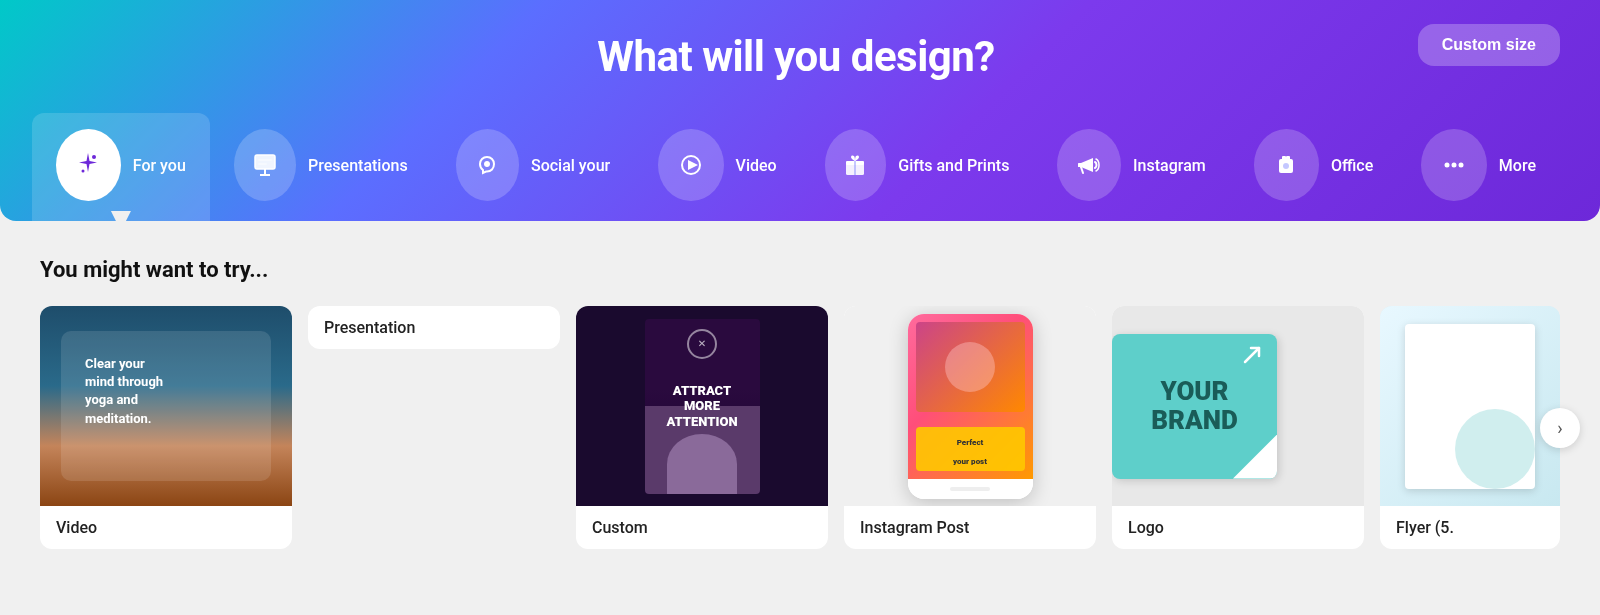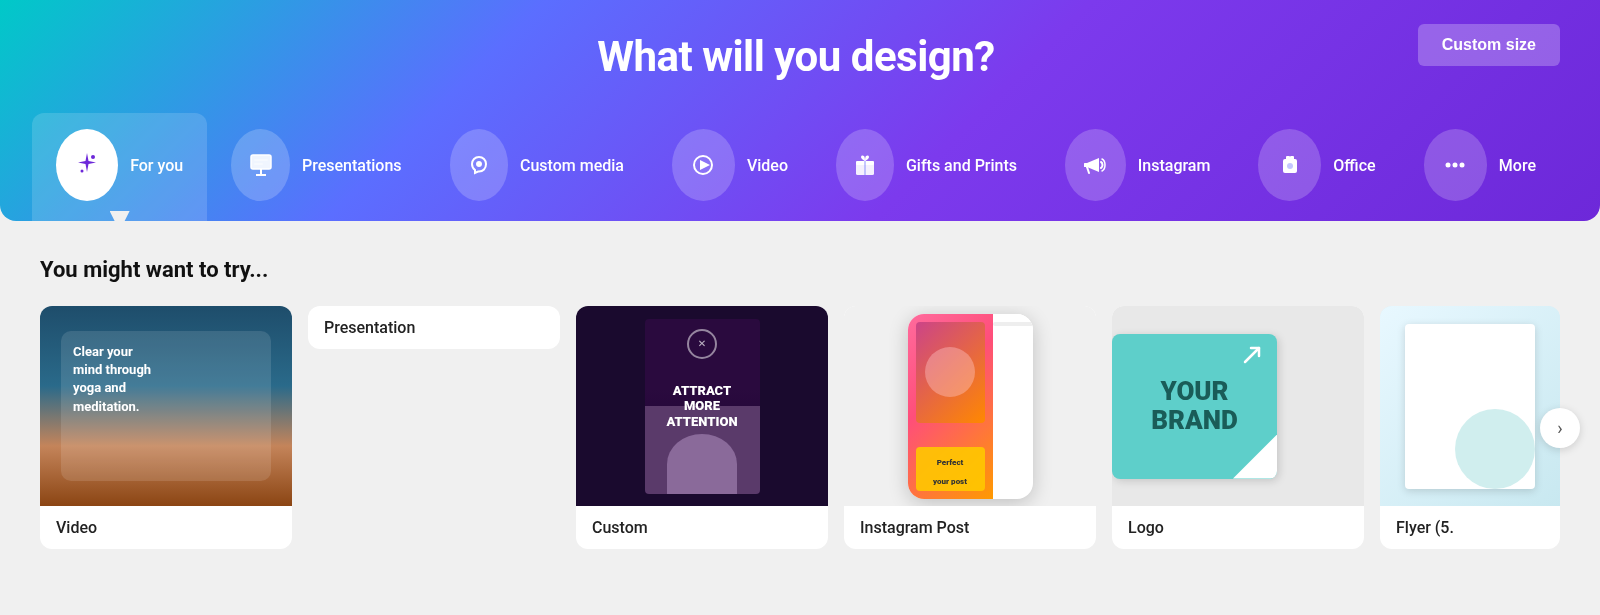--- a/index.html
+++ b/index.html
@@ -22,21 +22,21 @@
       letter-spacing: -0.5px;
     }
 
     .custom-size-btn {
       position: absolute;
       top: 24px;
       right: 40px;
       background: rgba(255,255,255,0.25);
       color: white;
       border: none;
-      border-radius: 6px;
+      border-radius: 16px;
       padding: 12px 24px;
       font-size: 16px;
       font-weight: 600;
       cursor: pointer;
     }
 
     .nav-categories {
       display: flex;
       justify-content: center;
       gap: 0;
@@ -200,21 +200,21 @@
       <span class="nav-label">Presentations</span>
     </div>
 
     <div class="nav-item">
       <div class="nav-icon-circle">
         <svg width="32" height="32" viewBox="0 0 32 32" fill="white">
           <path d="M16 8 C12 8 9 11 9 15 C9 17.5 10.2 19.7 12 21 L12 24 L15 22.5 C15.3 22.6 15.6 22.6 16 22.6 C20 22.6 23 19.5 23 15 C23 11 20 8 16 8Z" fill="none" stroke="white" stroke-width="2"></path>
           <path d="M13 15 C13 13.3 14.3 12 16 12 C17.7 12 19 13.3 19 15 C19 16.7 17.7 18 16 18 C14.3 18 13 16.7 13 15Z" fill="white"></path>
         </svg>
       </div>
-      <span class="nav-label">Custom media</span>
+      <span class="nav-label">Social your</span>
     </div>
 
     <div class="nav-item">
       <div class="nav-icon-circle">
         <svg width="32" height="32" viewBox="0 0 32 32" fill="white">
           <circle cx="16" cy="16" r="9" fill="none" stroke="white" stroke-width="2"></circle>
           <polygon points="13,11 23,16 13,21" fill="white"></polygon>
         </svg>
       </div>
       <span class="nav-label">Video</span>
@@ -274,21 +274,21 @@
 
 <div class="main-content">
   <h2 class="section-title">You might want to try...</h2>
 
   <div class="cards-wrapper">
     <div class="cards-row">
 
       <div class="card">
         <div class="card-image">
           <div style="background: linear-gradient(180deg, #1e4d6b 0%, #2a6a8a 40%, #c4845a 70%, #8b4513 100%); width:100%; height:100%; position:relative; display:flex; align-items:center; justify-content:center;">
-            <div style="background:rgba(255,255,255,0.12); border-radius:10px; width:210px; height:150px; padding:12px; position:relative;">
+            <div style="background:rgba(255,255,255,0.12); border-radius:10px; width:210px; height:150px; padding:24px; position:relative;">
               <p style="color:white; font-size:13px; font-weight:700; line-height:1.4;">Clear your<br>mind through<br>yoga and<br>meditation.</p>
             </div>
           </div>
         </div>
         <div class="card-label">Video</div>
       </div>
 
       <div class="card">
         <div class="card-label">Presentation</div>
       </div>
@@ -309,21 +309,21 @@
               </div>
             </div>
           </div>
         </div>
         <div class="card-label">Custom</div>
       </div>
 
       <div class="card">
         <div class="card-image">
           <div style="background:#f0f0f0; width:100%; height:100%; display:flex; align-items:center; justify-content:center;">
-            <div style="width:125px; height:185px; background:white; border-radius:16px; box-shadow:0 4px 20px rgba(0,0,0,0.2); overflow:hidden; display:flex; flex-direction:row;">
+            <div style="width:125px; height:185px; background:white; border-radius:16px; box-shadow:0 4px 20px rgba(0,0,0,0.2); overflow:hidden; display:flex; flex-direction:column;">
               <div style="flex:1; background:linear-gradient(135deg, #ff6b9d 0%, #ff4e7a 40%, #ff9a00 100%); position:relative; display:flex; align-items:center; justify-content:center; overflow:hidden;">
                 <div style="position:absolute; top:8px; left:8px; right:8px; height:55%; background:rgba(220,100,150,0.6); border-radius:4px; overflow:hidden;">
                   <div style="width:100%; height:100%; background:linear-gradient(135deg, #cc4488 0%, #ff8800 100%); display:flex; align-items:center; justify-content:center;">
                     <div style="width:50px; height:50px; background:rgba(255,200,200,0.4); border-radius:50%;"></div>
                   </div>
                 </div>
                 <div style="position:absolute; bottom:8px; left:8px; right:8px; background:rgba(255,200,0,0.9); border-radius:4px; padding:3px 5px; text-align:center;">
                   <span style="font-size:8px; font-weight:900; color:#333;">Perfect<br>your post</span>
                 </div>
               </div>

